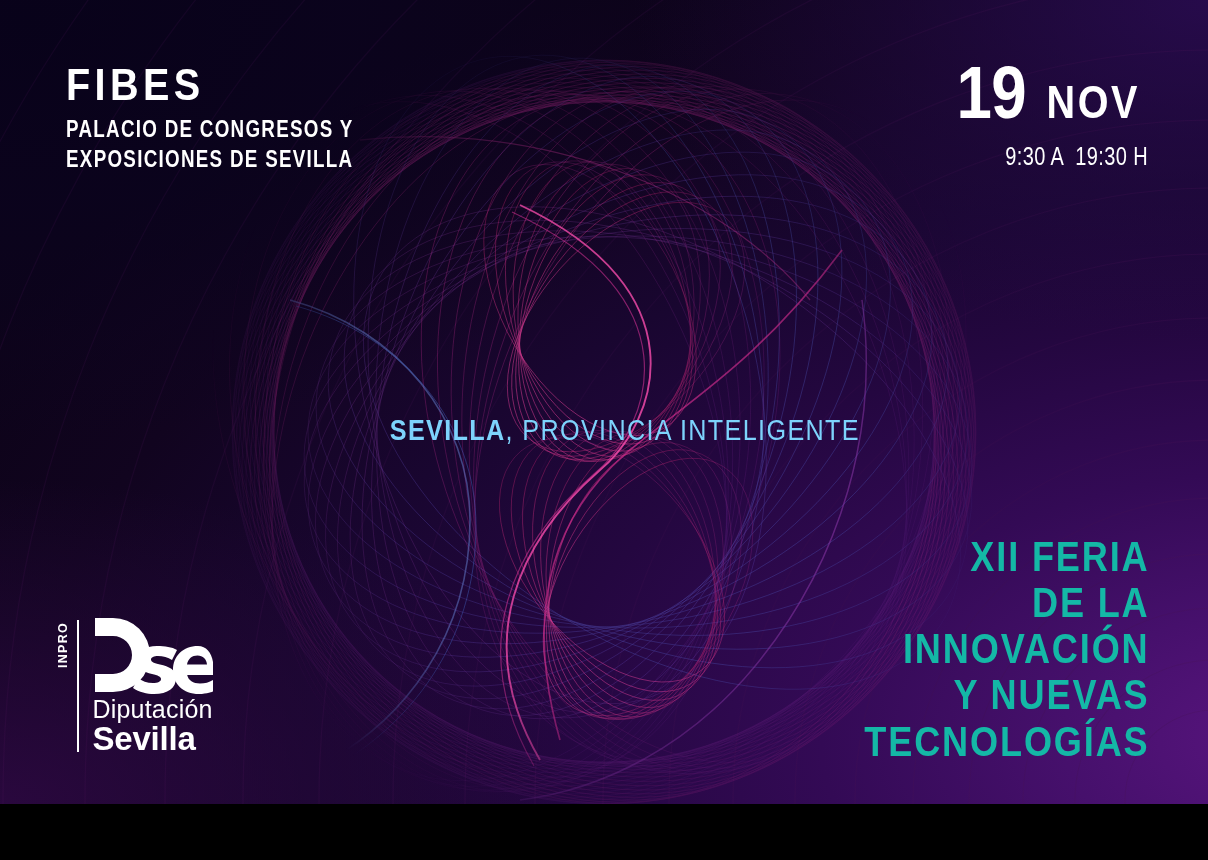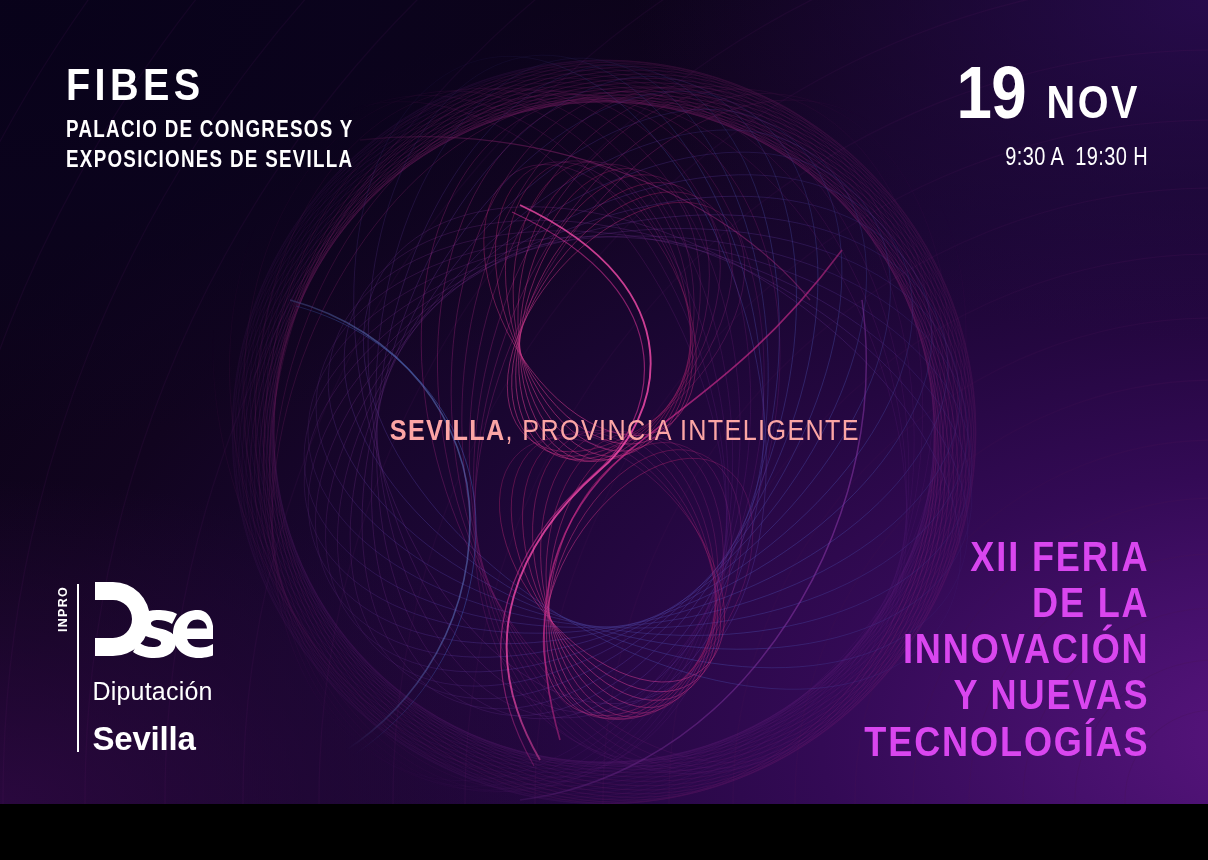--- a/index.html
+++ b/index.html
@@ -100,33 +100,33 @@
   .date-time {
     margin-top:12px;
     font-size:25px; font-weight:normal; letter-spacing:0.5px;
     transform:scaleX(0.80); transform-origin:right center;
     white-space:pre;
   }
 
   
   #tagline {
     position:absolute; left:0; right:0; top:413px;
-    text-align:center; color:#fca5a5;
+    text-align:center; color:#7dd3fc;
     font-size:30px; letter-spacing:1.6px;
     white-space:nowrap;
     padding-left:42px;
   }
   #tagline .tl-inner { display:inline-block; transform:scaleX(0.84); }
   #tagline .tl-bold { font-weight:bold; }
   #tagline .tl-light { font-weight:normal; }
 
   
   #maintitle {
     position:absolute; right:58px; bottom:42px;
-    text-align:right; color:#d946ef;
+    text-align:right; color:#14b8a6;
     font-weight:bold;
     line-height:0.96;
   }
   #maintitle .t-line {
     display:block;
     font-size:43px;
     letter-spacing:2.2px;
     transform:scaleX(0.84);
     transform-origin:right center;
     margin-bottom:5px;
@@ -152,21 +152,21 @@
     transform:rotate(180deg);
     align-self:flex-start;
     margin-top:6px;
   }
   #logo .divider {
     width:1.5px;
     background:#ffffff;
     margin:4px 14px 4px 0;
     align-self:stretch;
   }
-  #logo .logo-body { display:flex; flex-direction:column;gap:18px; }
+  #logo .logo-body { display:flex; flex-direction:column; }
   #logo .monogram svg { display:block; }
   #logo .dip {
     color:#ffffff;
     font-size:25px;
     font-weight:normal;
     letter-spacing:0.2px;
     line-height:1.06;
     margin-top:2px;
   }
   #logo .sev {

